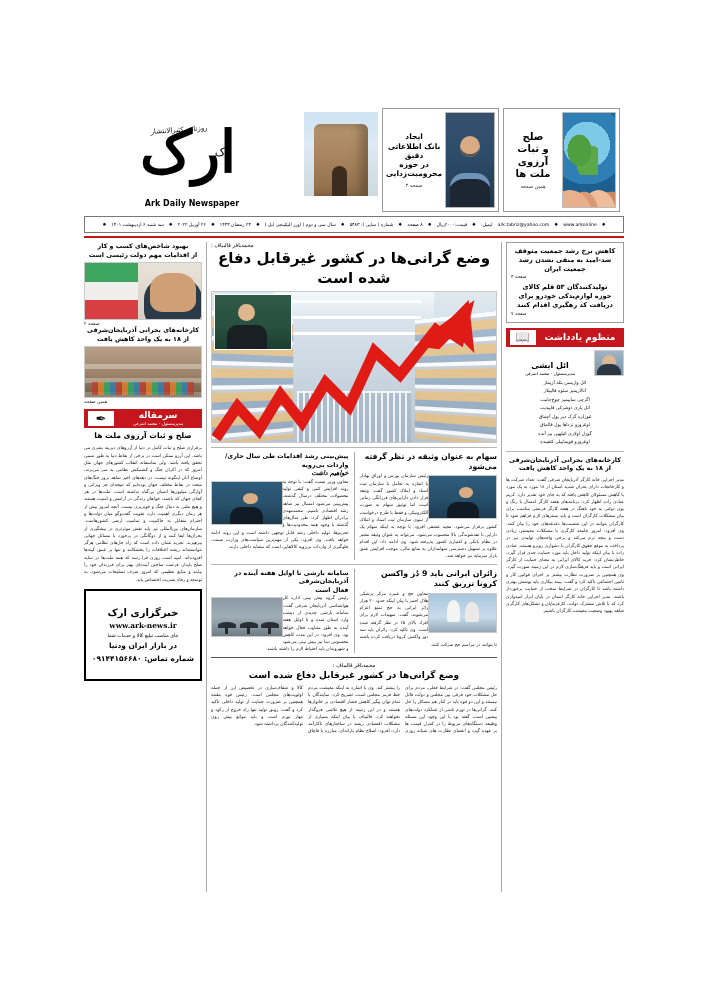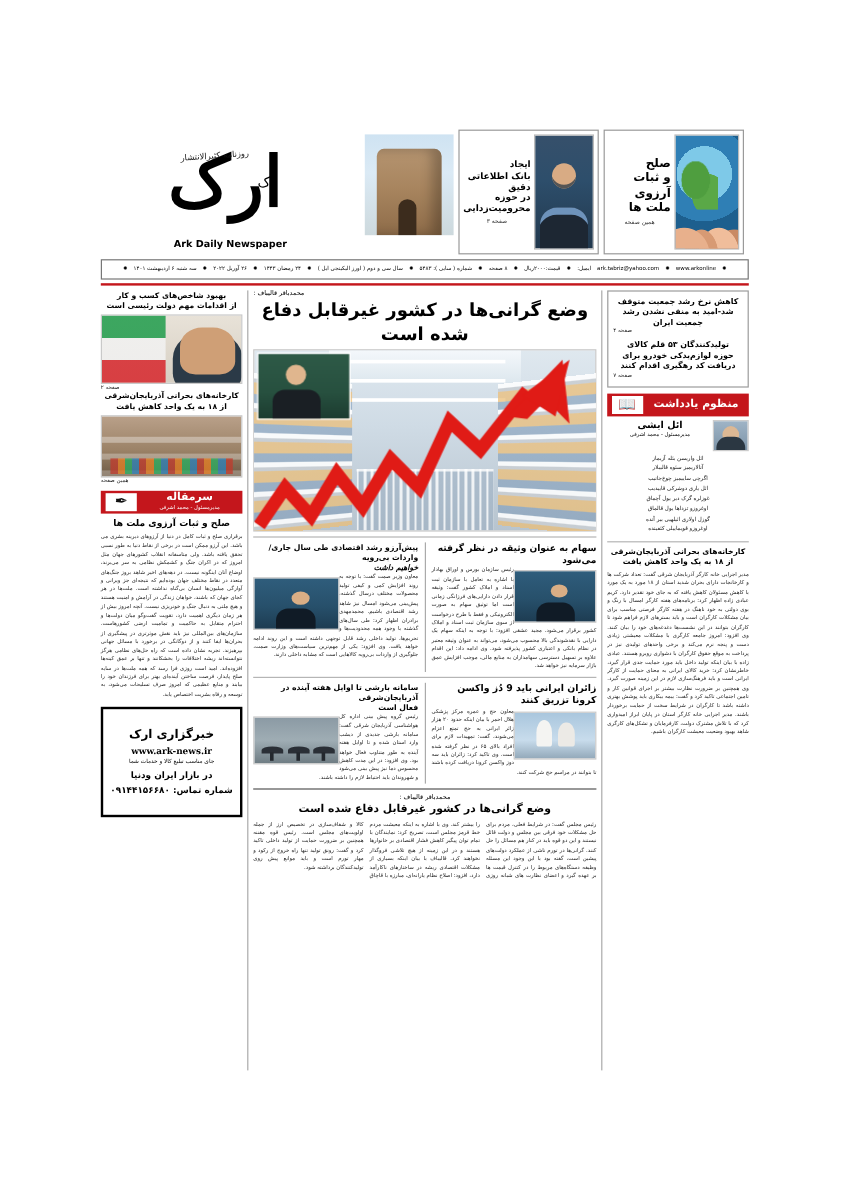--- a/index.html
+++ b/index.html
@@ -75,21 +75,21 @@
     padding: 3px; gap: 3px;
   }
   .teaser-txt {
     flex: 1; display: flex; flex-direction: column;
     align-items: flex-start; justify-content: center;
     text-align: right;
   }
   .teaser-lines { width: 100%; }
   .teaser-line {
     font-size: 10px; font-weight: bold; color: #000; line-height: 1.24;
-    font-family: "DejaVu Sans", sans-serif;
+    text-align: center; font-family: "DejaVu Sans", sans-serif;
   }
   .teaser-b .teaser-line { font-size: 7.5px; }
   .teaser-page { font-size: 5px; color: #333; text-align: center; margin-top: 3px; }
 
   .teaser-img { width: 54px; border: 1px solid #bbb; }
   .img-globe {
     background:
       radial-gradient(circle at 46% 34%, #7ec9e8 0 34%, #2f7fb5 34% 58%, #1d5f8e 58% 100%),
       linear-gradient(180deg,#a9d8ef,#6aa9d0);
     position: relative; overflow: hidden;
@@ -187,21 +187,21 @@
   }
   .redbar-title { font-size: 9px; font-weight: bold; line-height: 1; }
   .redbar-sub   { font-size: 4.4px; line-height: 1; margin-top: 2px; }
   .redbar-txt { flex: 1; text-align: center; }
   .redbar-ico {
     width: 26px; height: 15px; background: #fff;
     display: flex; align-items: center; justify-content: center;
   }
 
   
-  .poem-head { display: flex; flex-direction: row-reverse; gap: 0; align-items: flex-start; }
+  .poem-head { display: flex; flex-direction: row-reverse; gap: 0; align-items: flex-end; }
   .poem-name { flex: 1; text-align: center; }
   .poem-name .n { font-size: 8px; font-weight: bold; }
   .poem-name .s { font-size: 4.4px; margin-top: 1px; }
   .poem-face {
     width: 30px; height: 26px;
     background: linear-gradient(180deg,#9fb4c6,#7d94a8);
     position: relative; overflow: hidden; border: 1px solid #ccc;
   }
   .poem-face::before {
     content:""; position:absolute; left:50%; top:18%; transform:translateX(-50%);
@@ -474,21 +474,21 @@
             </svg>
             <div class="inset"></div>
           </div>
         </div>
 
         <hr class="thin">
 
         <div style="display:flex;flex-direction:row-reverse;gap:5px;">
 
           <div style="flex:1;">
-            <div class="hl-s" style="text-align:right;">پیش‌آرزو رشد اقتصادی طی سال جاری/ واردات بی‌رویه</div>
+            <div class="hl-s" style="text-align:right;">پیش‌بینی رشد اقدامات طی سال جاری/ واردات بی‌رویه</div>
             <div class="hl-s" style="text-align:right;font-style:italic;">خواهیم داشت</div>
             <div class="ph ph-studio" style="height:44px;margin:3px 0;float:left;width:52%;"></div>
             <div class="body-txt">معاون وزیر صمت گفت: با توجه به روند افزایش کمی و کیفی تولید محصولات مختلف درسال گذشته، پیش‌بینی می‌شود امسال نیز شاهد رشد اقتصادی باشیم. محمدمهدی برادران اظهار کرد: طی سال‌های گذشته با وجود همه محدودیت‌ها و تحریم‌ها، تولید داخلی رشد قابل توجهی داشته است و این روند ادامه خواهد یافت. وی افزود: یکی از مهم‌ترین سیاست‌های وزارت صمت، جلوگیری از واردات بی‌رویه کالاهایی است که مشابه داخلی دارند.</div>
           </div>
 
           <div class="vrule"></div>
 
           <div style="flex:1;">
             <div class="hl-s" style="text-align:right;font-size:7.6px;">سهام به عنوان وثیقه در نظر گرفته می‌شود</div>
             <div class="ph ph-studio" style="height:44px;margin:3px 0;float:right;width:50%;"></div>

